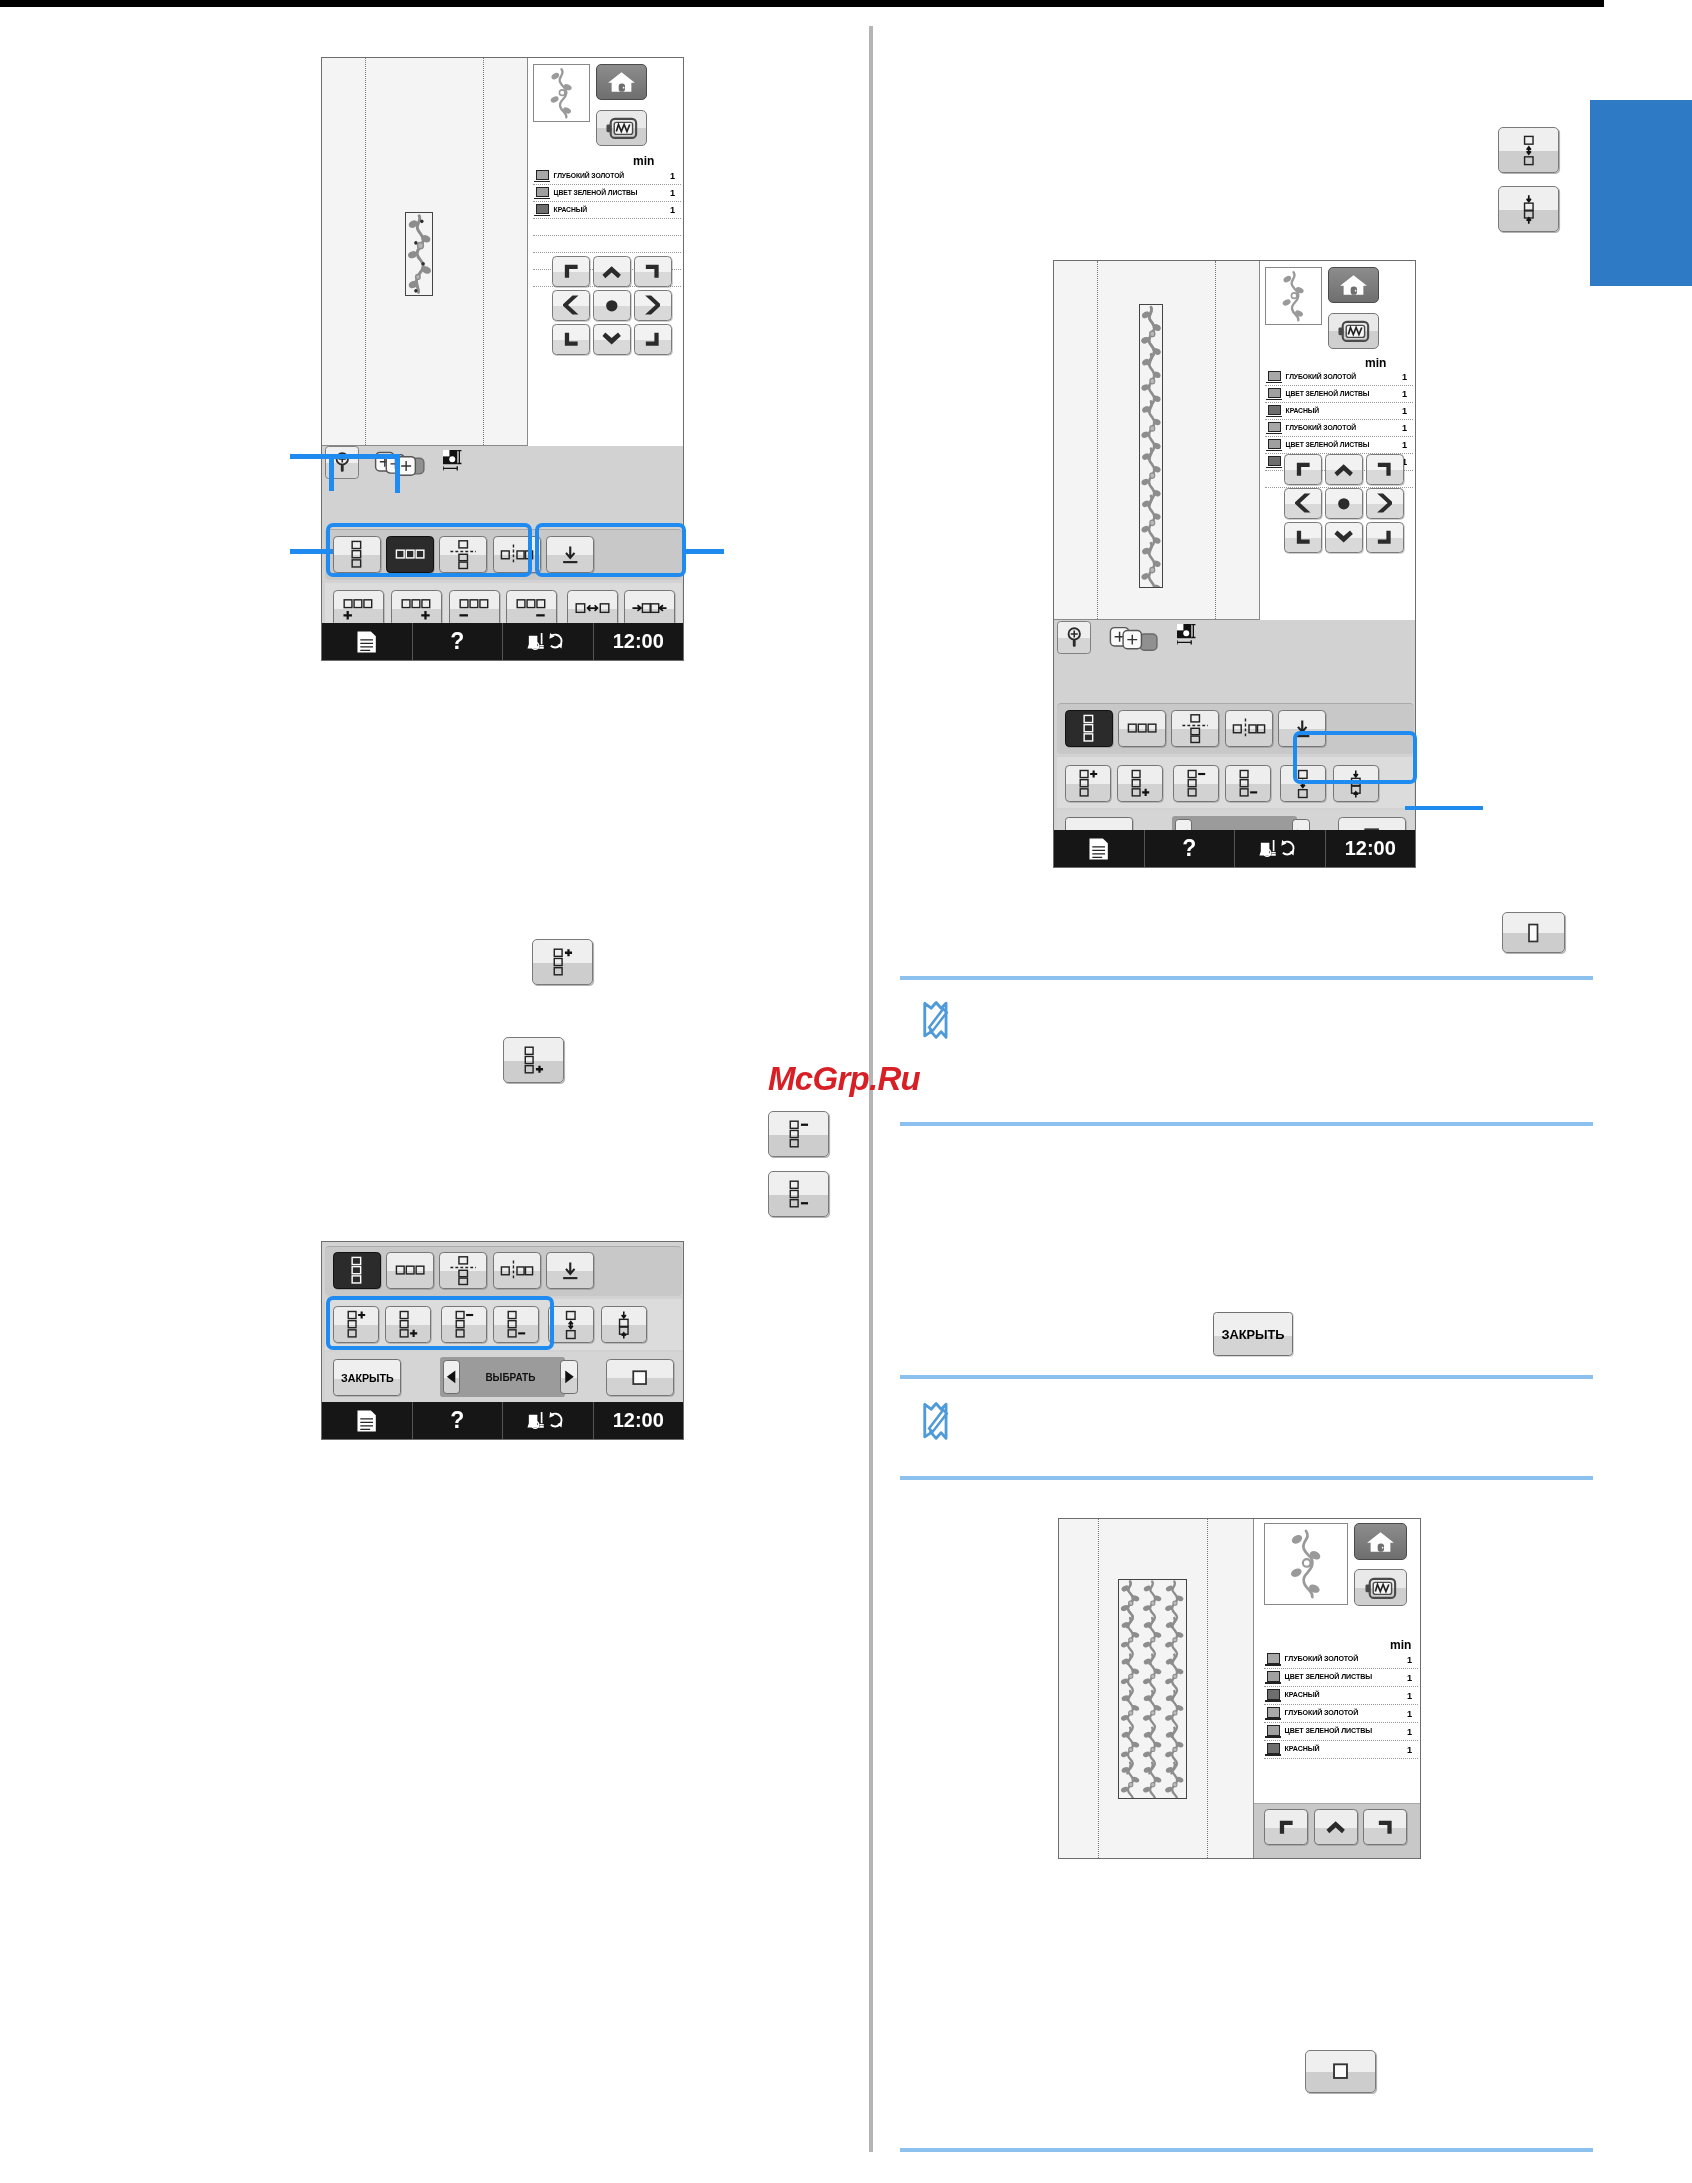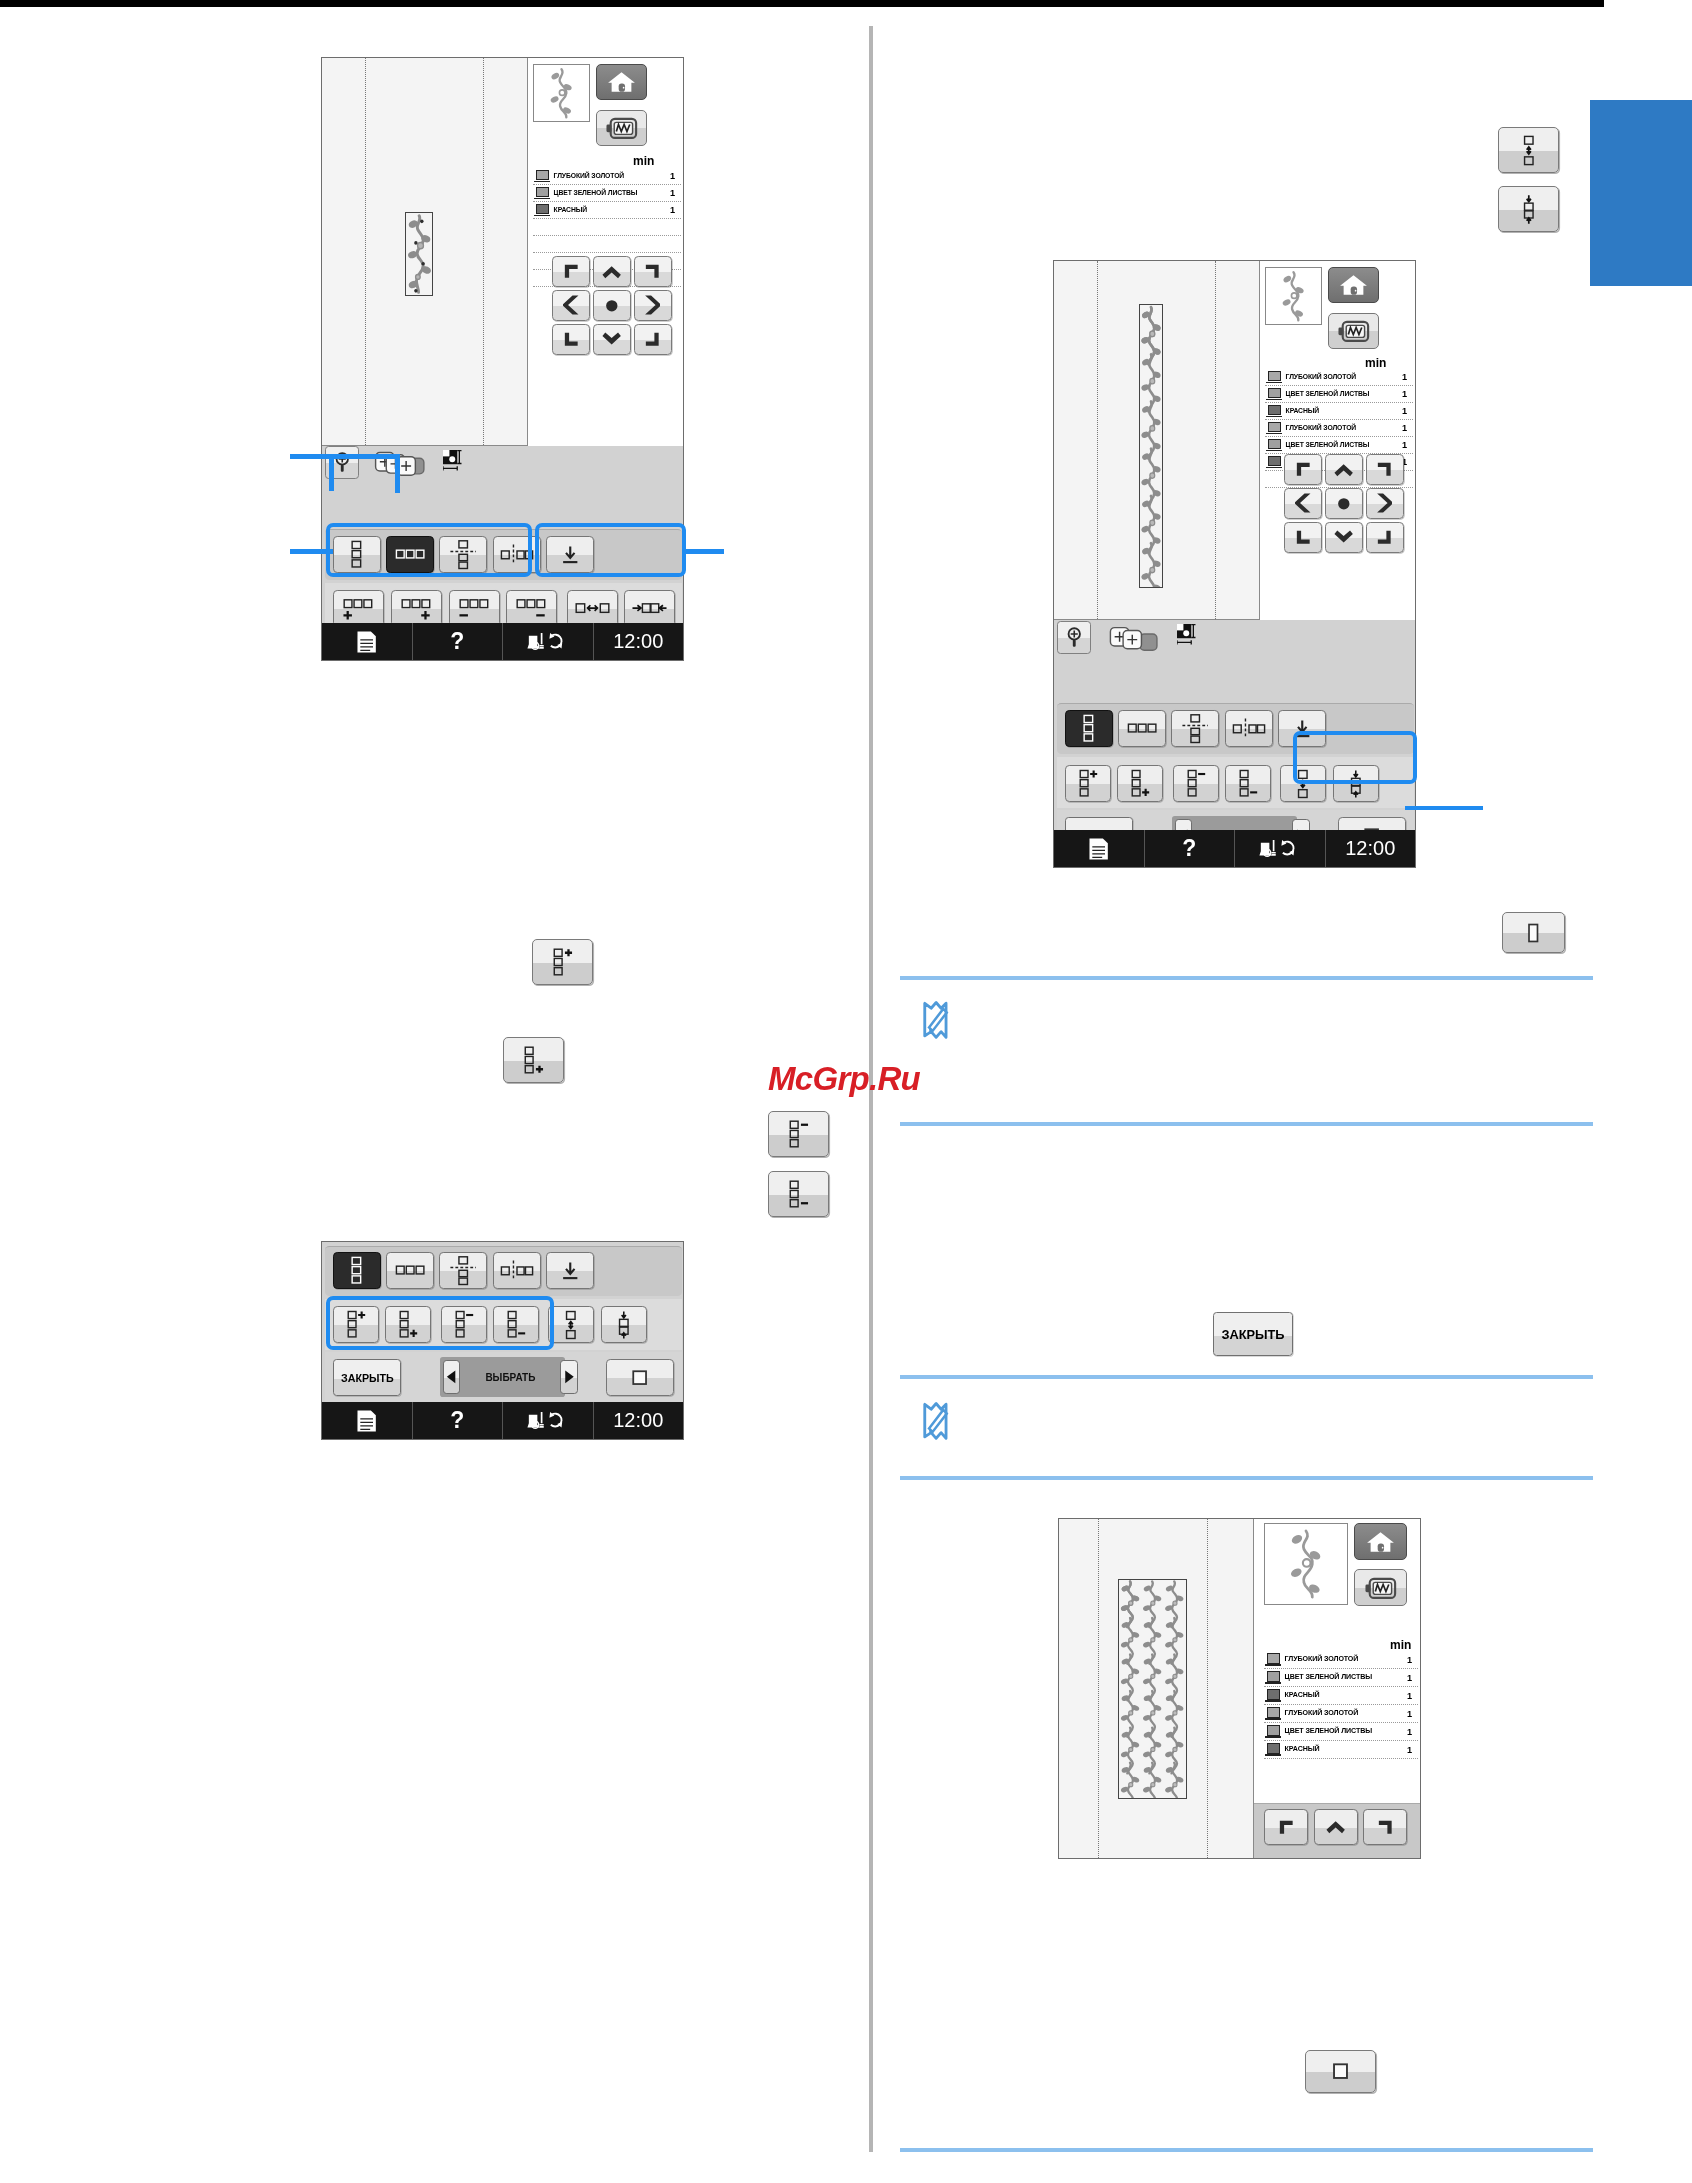--- a/index.html
+++ b/index.html
@@ -159,21 +159,21 @@
   
   .statusbar {
     position:absolute; left:0; bottom:0; right:0;
     background:#161616; display:flex; align-items:center;
   }
   .statusbar > div {
     flex:1 1 0; display:flex; align-items:center; justify-content:center;
     color:#fff; height:100%; border-right:0.7px solid #555;
   }
   .statusbar > div:last-child { border-right:none; }
-  .clock { font-weight:normal; color:#fff; }
+  .clock { font-weight:bold; color:#fff; }
 
   
   .ring {
     position:absolute; border:4.3px solid #1f8bf0;
     border-radius:7.1px; pointer-events:none;
   }
   .lead {
     position:absolute; background:#1f8bf0;
   }
 

